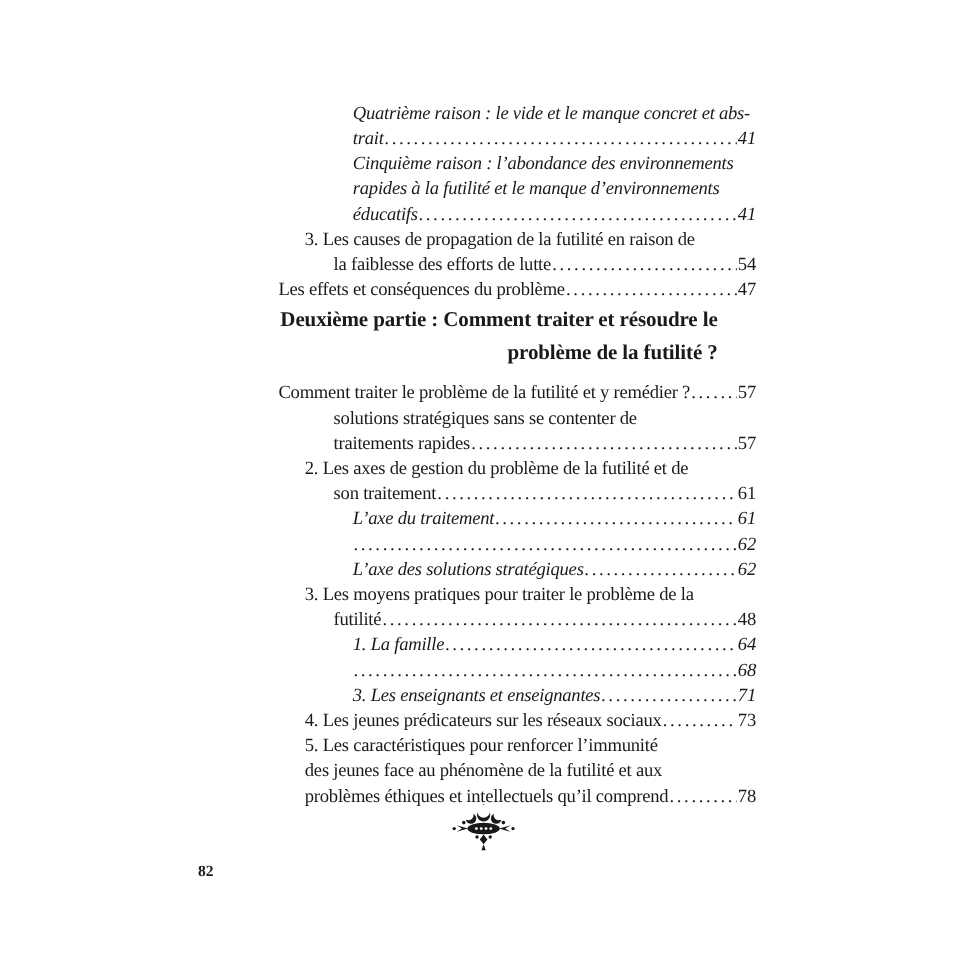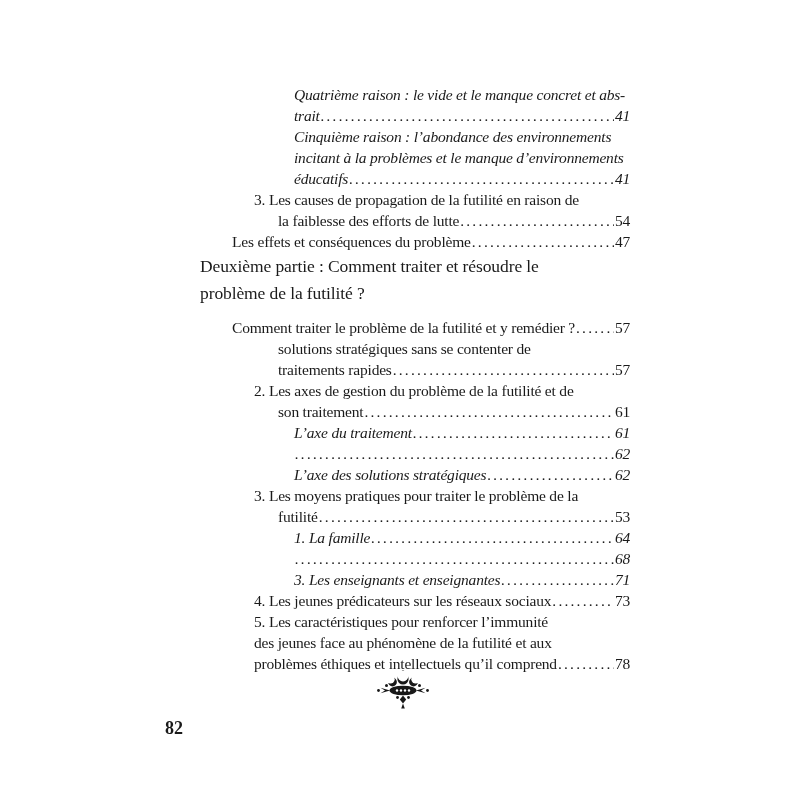--- a/index.html
+++ b/index.html
@@ -51,39 +51,39 @@
   .leader::after {
     content: "..........................................................................................................................................";
     letter-spacing: 2.2px;
   }
   .pagenum { flex: 0 0 auto; font-family: Liberation Serif, serif; }
   .part-heading {
     position: absolute;
     top: 253px;
     left: 200px;
     width: 398px;
-    text-align: left;
-    font-weight: normal;
+    text-align: right;
+    font-weight: bold;
     font-size: 17.5px;
     line-height: 27px;
     letter-spacing: -0.1px;
   }
   .ornament {
     position: absolute;
     left: 374px;
     top: 669px;
     width: 58px;
     height: 42px;
   }
   .folio {
     position: absolute;
     left: 165px;
     top: 718px;
     font-weight: bold;
-    font-size: 18px;
+    font-size: 13px;
   }
 </style>
 </head>
 <body>
 
 <div class="page">
 
   <div class="toc" id="toc-top">
       <div class="entry italic">
         <div class="line ind-3">
@@ -93,21 +93,21 @@
           <span class="text">trait</span>
           <span class="leader"></span>
           <span class="pagenum">41</span>
         </div>
       </div>
       <div class="entry italic">
         <div class="line ind-3">
           <span class="text">Cinquième raison : l’abondance des environnements</span>
         </div>
         <div class="line ind-3">
-          <span class="text">incitant à la problèmes et le manque d’environnements</span>
+          <span class="text">rapides à la futilité et le manque d’environnements</span>
         </div>
         <div class="line ind-3">
           <span class="text">éducatifs</span>
           <span class="leader"></span>
           <span class="pagenum">41</span>
         </div>
       </div>
       <div class="entry">
         <div class="line ind-1">
           <span class="text">3. Les causes de propagation de la futilité en raison de</span>
@@ -180,21 +180,21 @@
           <span class="pagenum">62</span>
         </div>
       </div>
       <div class="entry">
         <div class="line ind-1">
           <span class="text">3. Les moyens pratiques pour traiter le problème de la</span>
         </div>
         <div class="line ind-2">
           <span class="text">futilité</span>
           <span class="leader"></span>
-          <span class="pagenum">53</span>
+          <span class="pagenum">48</span>
         </div>
       </div>
       <div class="entry italic">
         <div class="line ind-3">
           <span class="text">1. La famille</span>
           <span class="leader"></span>
           <span class="pagenum">64</span>
         </div>
       </div>
       <div class="entry italic">

